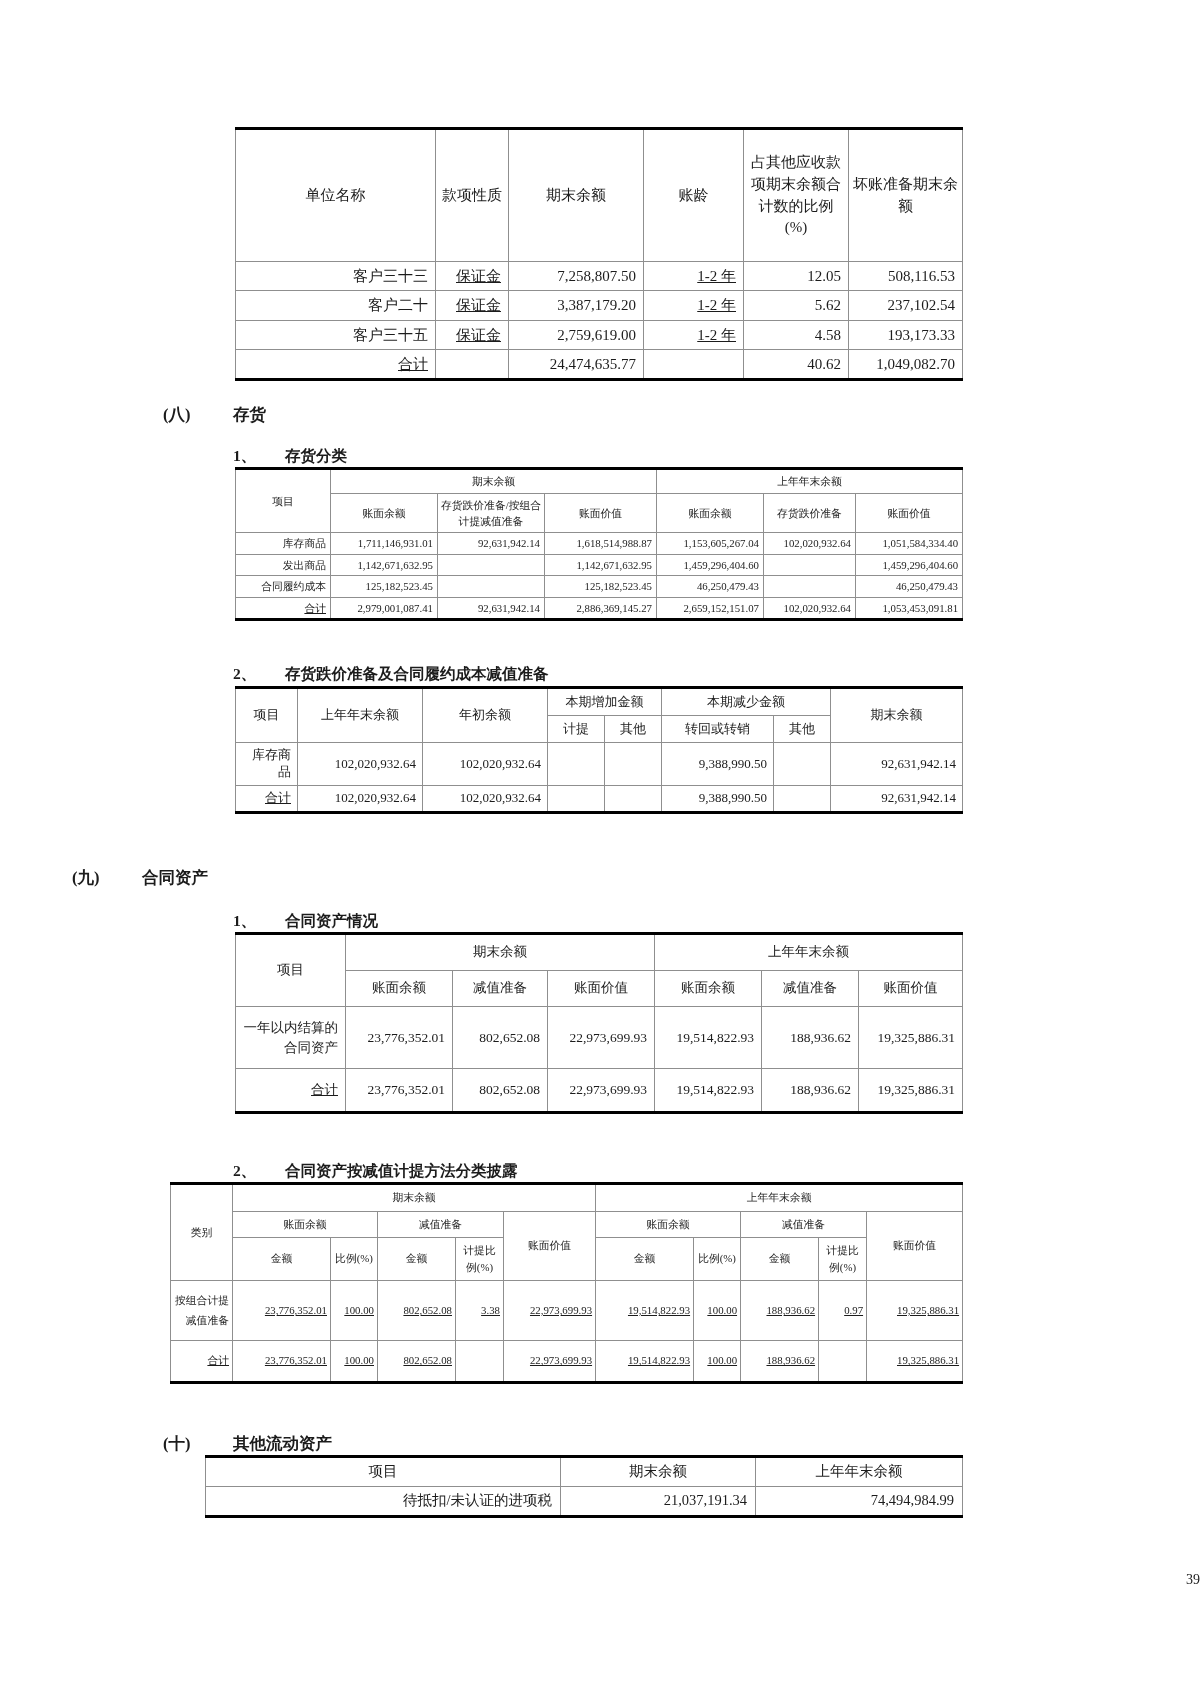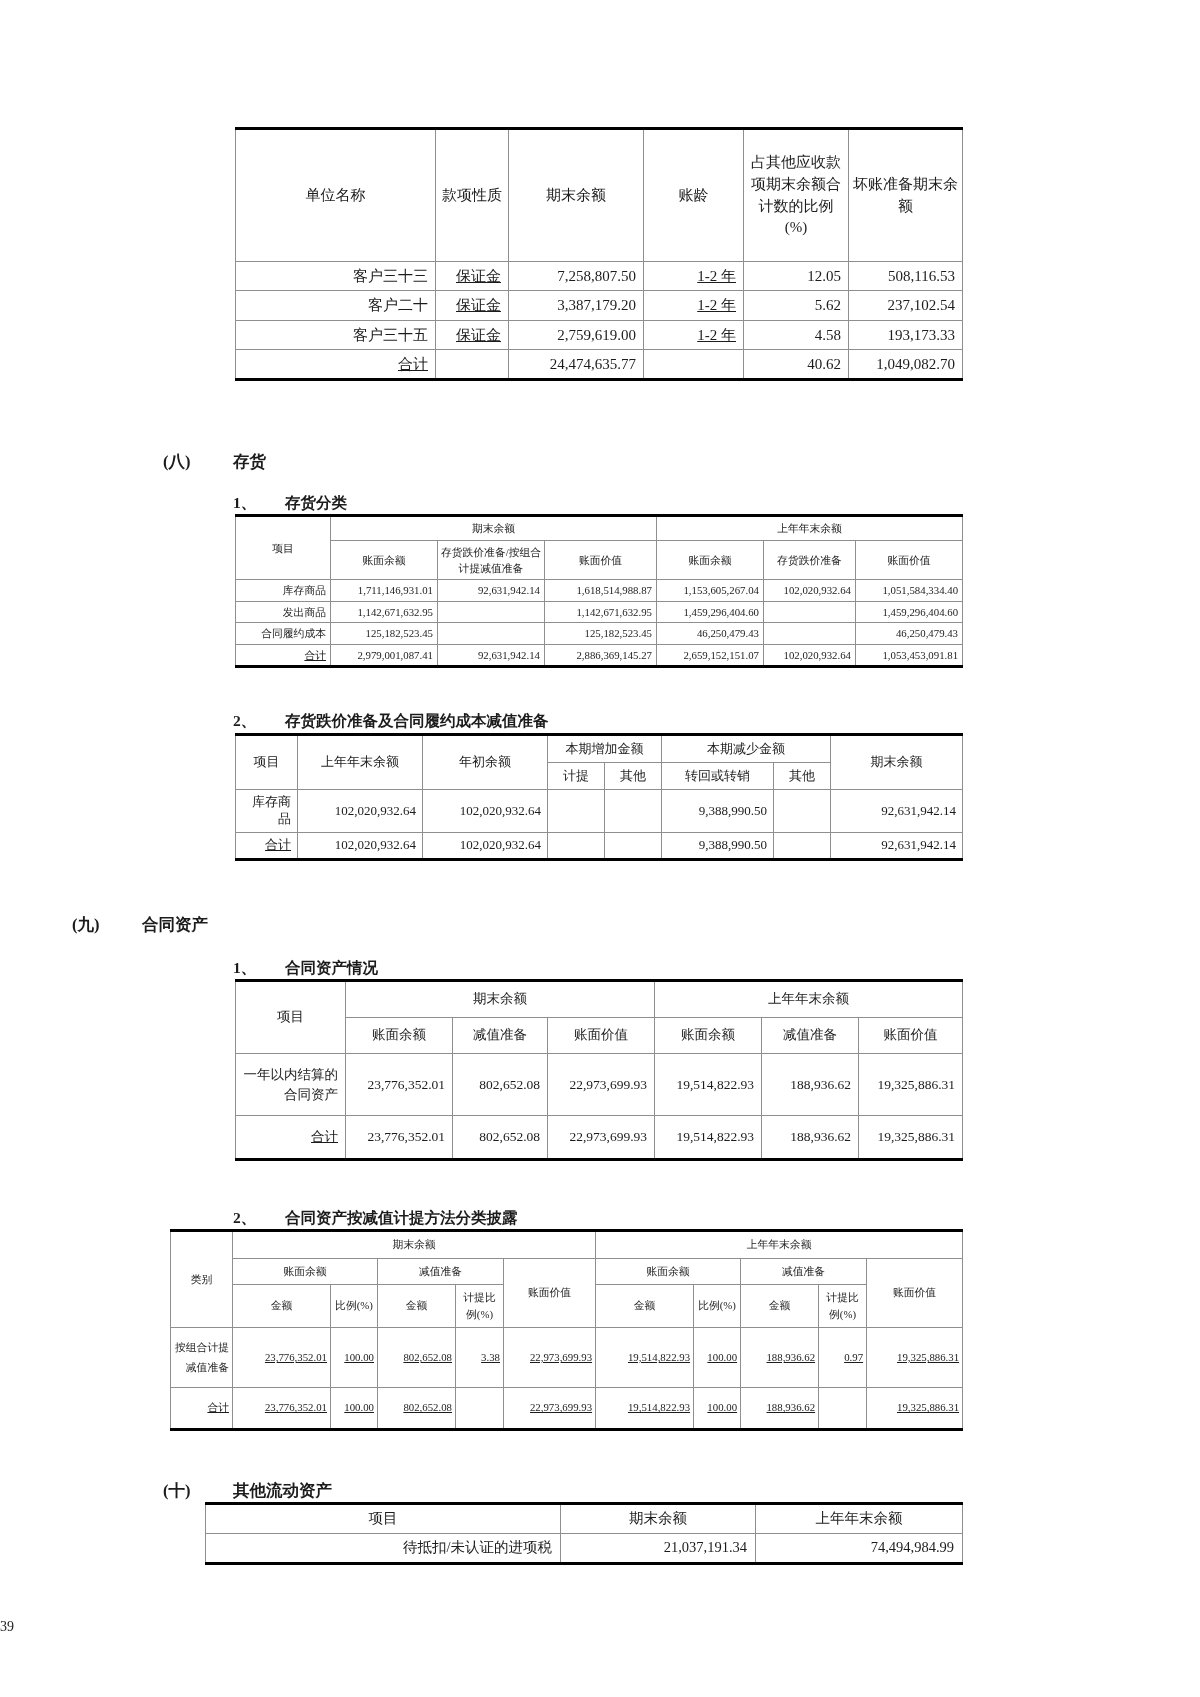--- a/index.html
+++ b/index.html
@@ -50,21 +50,21 @@
   
   .t5 { width:792px; margin:2px 0 0 170px; font-size:10.8px; }
   .t5 th { padding:4px 2px; line-height:1.6; }
   .t5 td { padding:10px 3px; line-height:1.8; }
 
   
   .t6 { width:757px; margin:2px 0 0 205px; font-size:14.5px; }
   .t6 th { padding:4px 4px; line-height:1.35; }
   .t6 td { padding:4px 8px; line-height:1.35; }
 
-  .pageno { margin-top:54px; width:1200px; text-align:left; font-size:14px; }
+  .pageno { margin-top:54px; width:1200px; text-align:right; font-size:14px; }
 </style>
 </head>
 <body>
 
 <div class="page">
 
   <table class="ft t1">
     <colgroup>
       <col style="width:200px">
         <col style="width:73px">
@@ -112,21 +112,21 @@
         <td class="ac">合计</td>
         <td class="ac"></td>
         <td class="ar">24,474,635.77</td>
         <td class="ac"></td>
         <td class="ar">40.62</td>
         <td class="ar">1,049,082.70</td>
       </tr>
     </tbody>
   </table>
 
-  <div class="sec" style="margin:71px 0 0 163px">
+  <div class="sec" style="margin:24px 0 0 163px">
     <span class="snum">(八)</span><span>存货</span>
   </div>
 
   <div class="sub" style="margin:22px 0 0 233px">
     <span class="subnum">1、</span><span>存货分类</span>
   </div>
 
   <table class="ft t2">
     <colgroup>
       <col style="width:95px">

